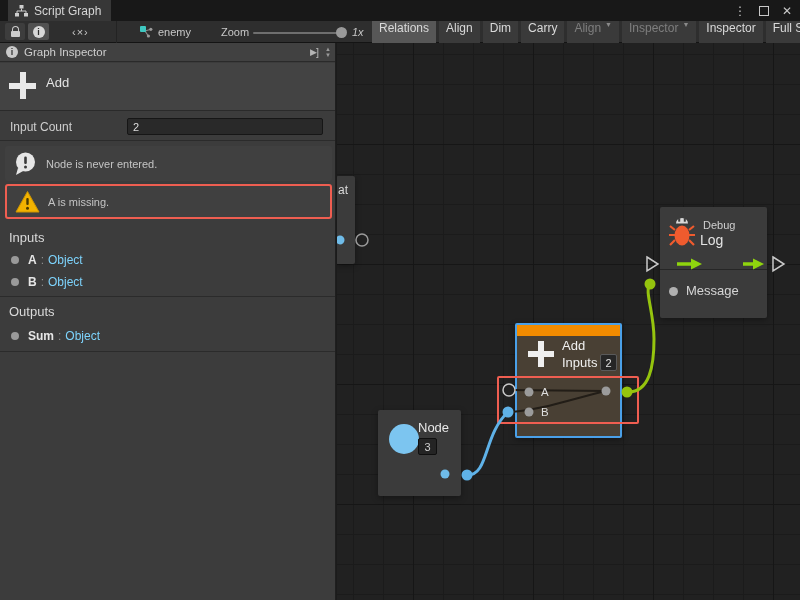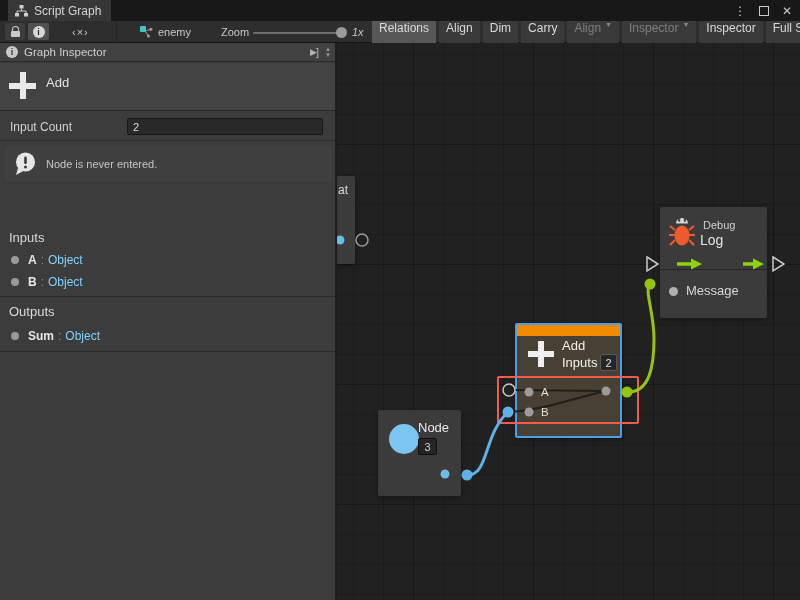--- a/index.html
+++ b/index.html
@@ -213,20 +213,28 @@
     <div class="insp-div" style="top:97px"></div>
     <div class="msg-box" style="top:103px">
       <svg width="25" height="26" viewBox="0 0 25 26">
         <circle cx="12.5" cy="11" r="9.5" fill="#e6e6e6"></circle>
         <polygon points="5,17 3,24 12,19" fill="#e6e6e6"></polygon>
         <rect x="11.2" y="5.5" width="2.6" height="7.5" rx="1.2" fill="#3a3a3a"></rect>
         <circle cx="12.5" cy="16" r="1.5" fill="#3a3a3a"></circle>
       </svg>
       <span class="msg-text">Node is never entered.</span>
     </div>
+    <div class="msg-box warn" style="top:141px">
+      <svg width="25" height="24" viewBox="0 0 25 24">
+        <polygon points="12.5,1.5 24,22 1,22" fill="#f2b200" stroke="#cc9400" stroke-width="1" stroke-linejoin="round"></polygon>
+        <rect x="11.3" y="8" width="2.4" height="7" rx="1.1" fill="#4a3a00"></rect>
+        <circle cx="12.5" cy="18.3" r="1.5" fill="#4a3a00"></circle>
+      </svg>
+      <span class="msg-text">A is missing.</span>
+    </div>
     <span class="sect-heading" style="top:187px">Inputs</span>
     <div class="port-row" style="top:207px">
       <span class="port-dot"></span>
       <span class="port-name">A</span>
       <span class="port-sep">:</span>
       <span class="port-type">Object</span>
     </div>
     <div class="port-row" style="top:229px">
       <span class="port-dot"></span>
       <span class="port-name">B</span>

